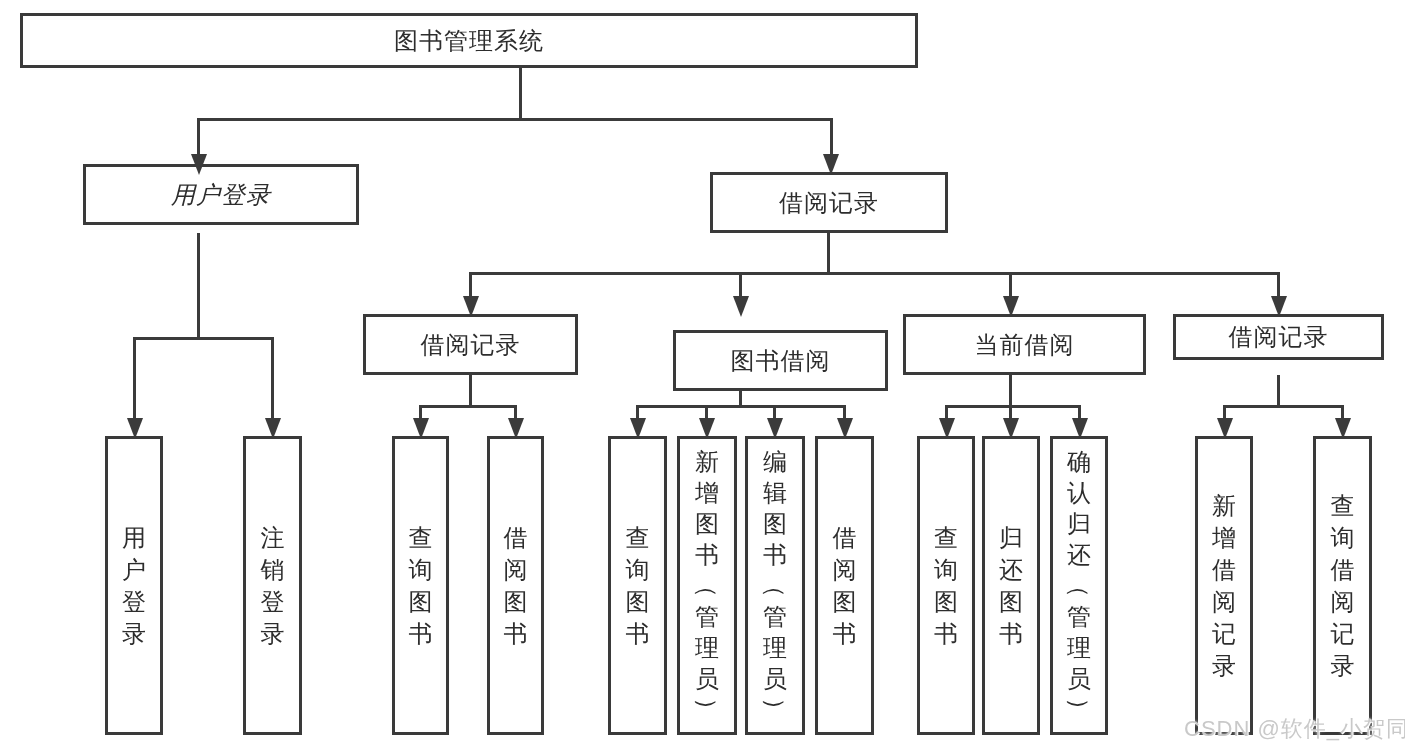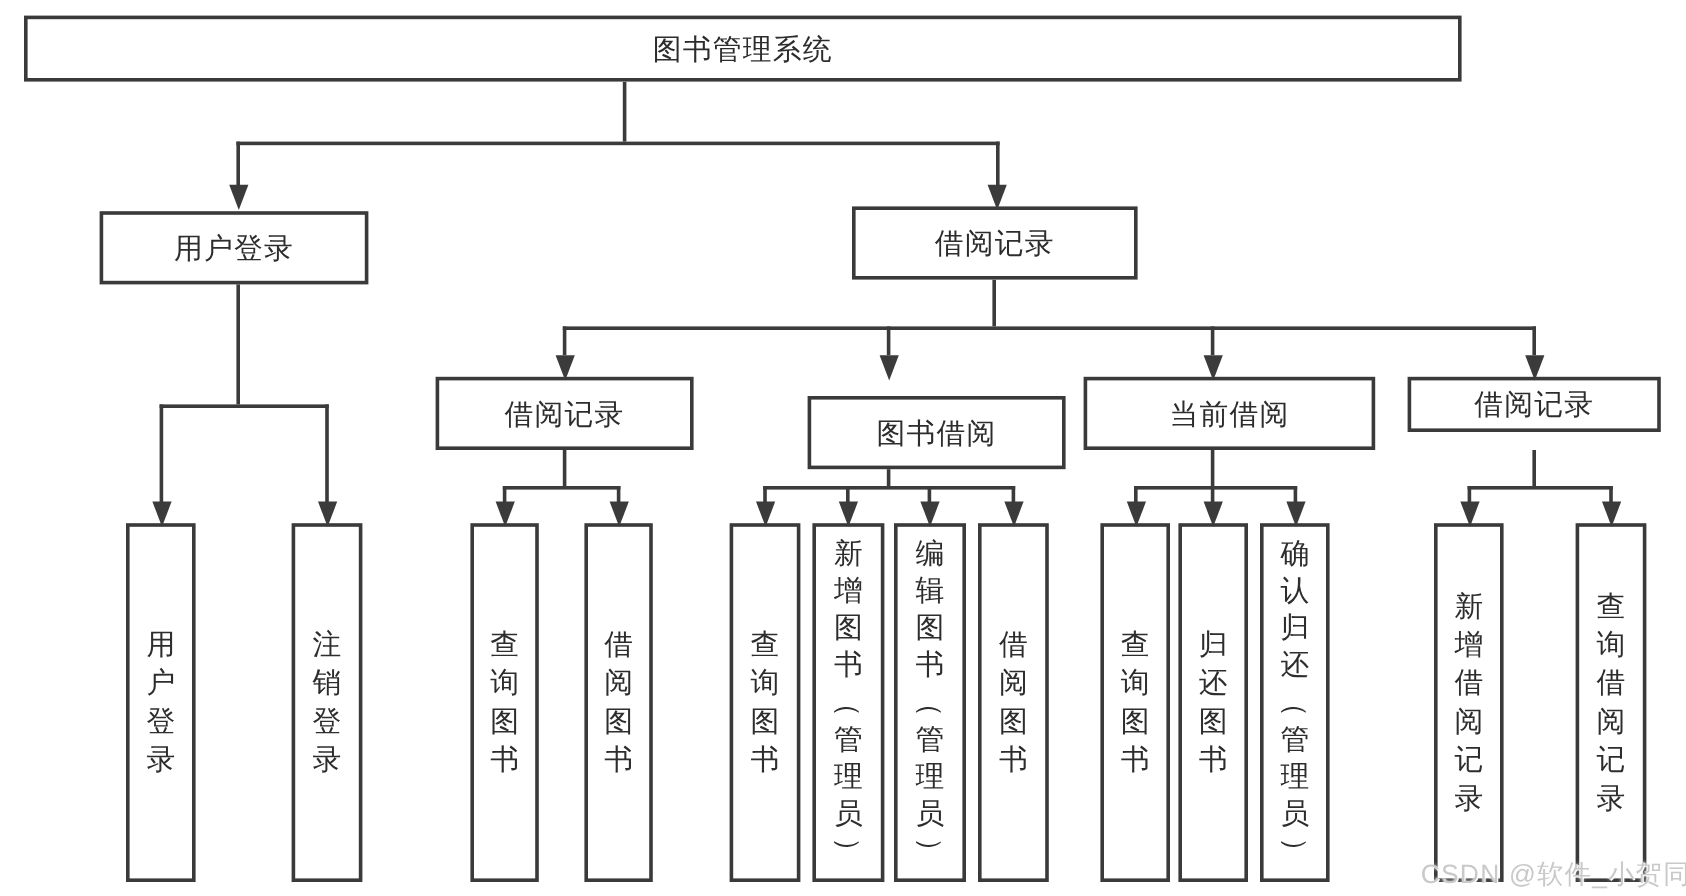--- a/index.html
+++ b/index.html
@@ -89,32 +89,32 @@
     white-space: nowrap;
     text-shadow: 0 0 3px #ffffff, 1px 1px 0 #ffffff;
     z-index: 4;
   }
 </style>
 </head>
 <body>
 
 <div class="canvas">
 
-  <div class="box" style="left:20px; top:13px; width:1198px; height:55px;">
+  <div class="box" style="left:20px; top:13px; width:898px; height:55px;">
     <span>图书管理系统</span>
   </div>
 
   <div class="vline" style="left:519px; top:68px; height:50px;"></div>
   <div class="hline" style="left:197px; top:118px; width:636px;"></div>
   <div class="vline" style="left:197px; top:118px; height:38px;"></div>
   <div class="arrow" style="left:191px; top:154px;"></div>
   <div class="vline" style="left:830px; top:118px; height:38px;"></div>
   <div class="arrow" style="left:823px; top:154px;"></div>
 
-  <div class="box" style="left:83px; top:176px; width:224px; height:61px;">
+  <div class="box" style="left:83px; top:164px; width:276px; height:61px;font-style:italic;">
     <span>用户登录</span>
   </div>
   <div class="box" style="left:710px; top:172px; width:238px; height:61px;">
     <span>借阅记录</span>
   </div>
 
   <div class="vline" style="left:197px; top:233px; height:104px;"></div>
   <div class="hline" style="left:133px; top:337px; width:141px;"></div>
   <div class="vline" style="left:133px; top:337px; height:82px;"></div>
   <div class="arrow" style="left:127px; top:418px;"></div>

